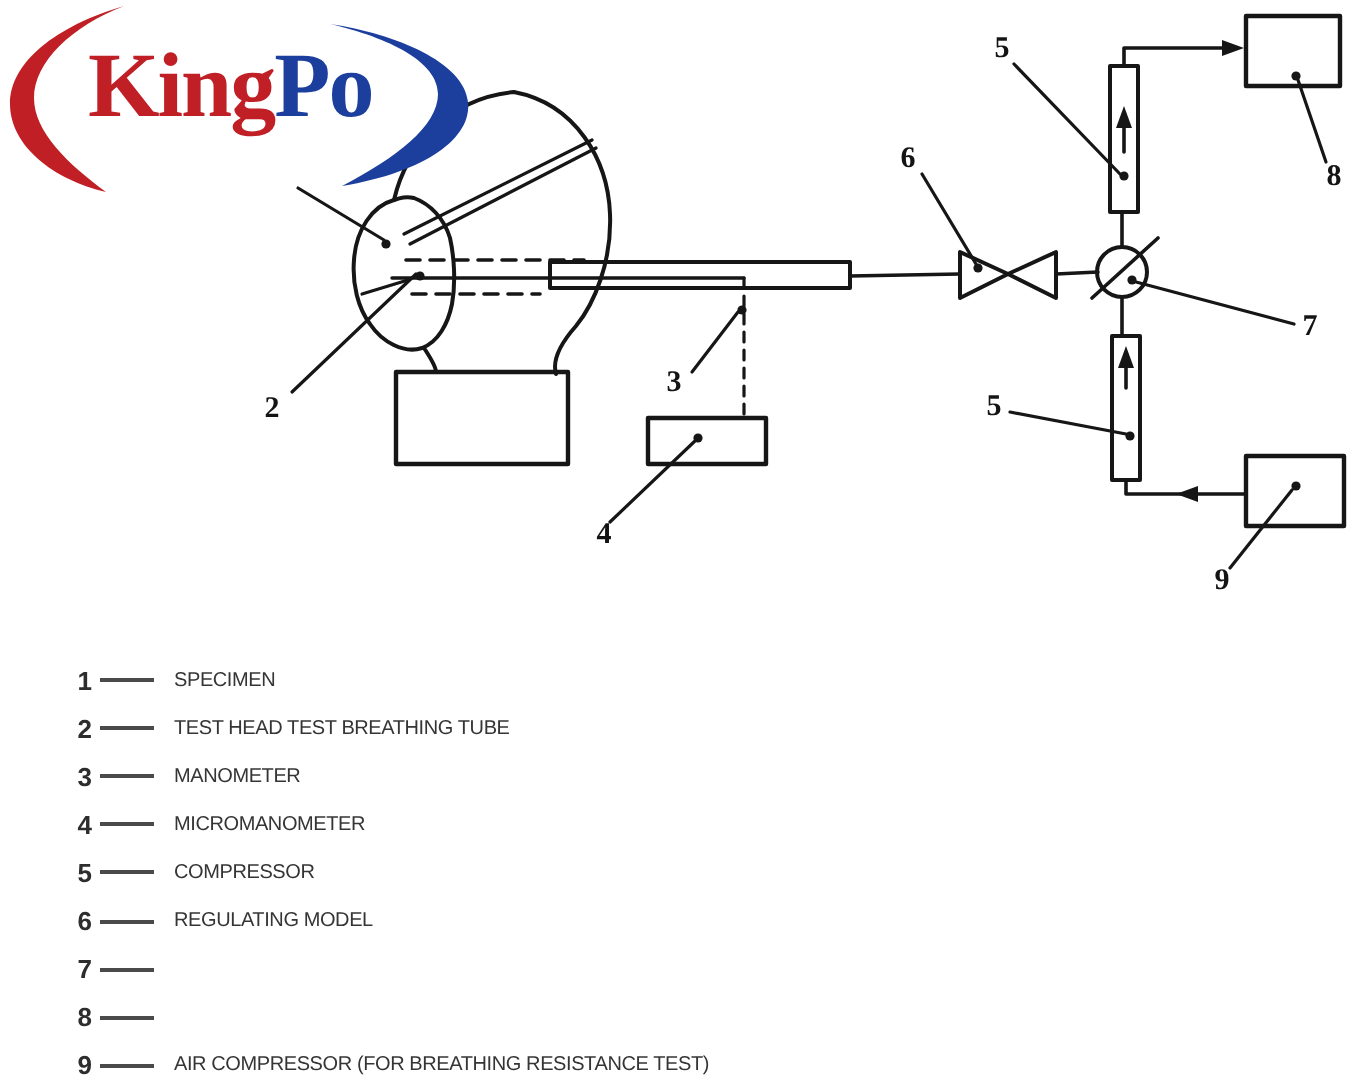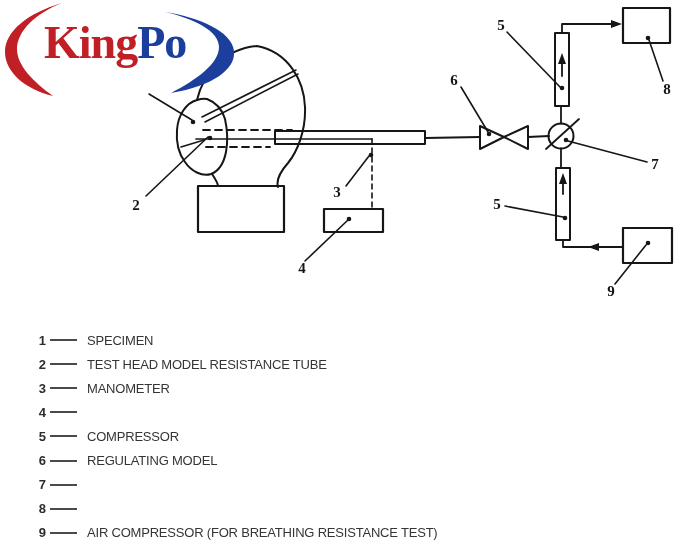--- a/index.html
+++ b/index.html
@@ -23,21 +23,21 @@
     font-size:15px; color:#141414;
   }
   
   .legend { position:absolute; left:30px; top:328px; z-index:4; }
   .lrow { display:flex; align-items:center; height:24.1px; }
   .lnum {
     width:16px; text-align:right; font-weight:bold; font-size:13px;
     color:#2d2d2d; flex:none;
   }
   .ldash { width:27px; height:2px; background:#4a4a4a; margin:0 10px 0 4px; flex:none; }
-  .ltext { font-size:13px; color:#353535; letter-spacing:-0.2px; white-space:nowrap; }
+  .ltext { font-size:10px; color:#353535; letter-spacing:-0.2px; white-space:nowrap; }
 </style>
 </head>
 <body>
 
 <div class="stage">
 
   <div class="logo">
     <svg width="245" height="102" viewBox="0 0 245 102">
       <path d="M 62,3 C 28,13 5,31 5,52 C 5,73 27,90 53,96 C 34,82 17,66 17,49 C 17,31 36,13 62,3 Z" fill="#C01F25"></path>
       <path d="M 165,12 C 198,17 232,31 234,51 C 236,69 213,86 171,93 C 198,79 219,63 219,47 C 219,31 195,19 165,12 Z" fill="#1C3F9D"></path>
@@ -139,30 +139,31 @@
 
   <div class="legend">
     <div class="lrow">
       <span class="lnum">1</span>
       <span class="ldash"></span>
       <span class="ltext">SPECIMEN</span>
     </div>
     <div class="lrow">
       <span class="lnum">2</span>
       <span class="ldash"></span>
-      <span class="ltext">TEST HEAD MODEL RESISTANCE TUBE</span>
+      <span class="ltext">TEST HEAD TEST BREATHING TUBE</span>
     </div>
     <div class="lrow">
       <span class="lnum">3</span>
       <span class="ldash"></span>
       <span class="ltext">MANOMETER</span>
     </div>
     <div class="lrow">
       <span class="lnum">4</span>
       <span class="ldash"></span>
+      <span class="ltext">MICROMANOMETER</span>
     </div>
     <div class="lrow">
       <span class="lnum">5</span>
       <span class="ldash"></span>
       <span class="ltext">COMPRESSOR</span>
     </div>
     <div class="lrow">
       <span class="lnum">6</span>
       <span class="ldash"></span>
       <span class="ltext">REGULATING MODEL</span>

